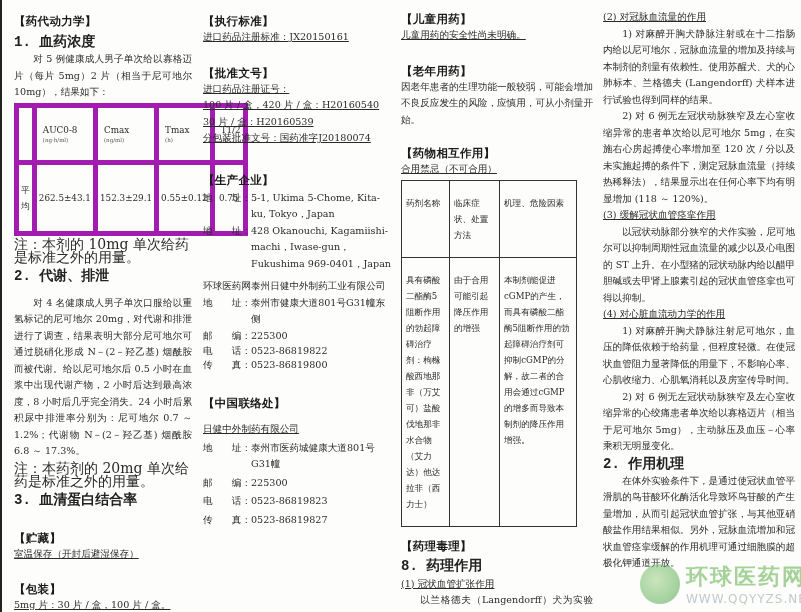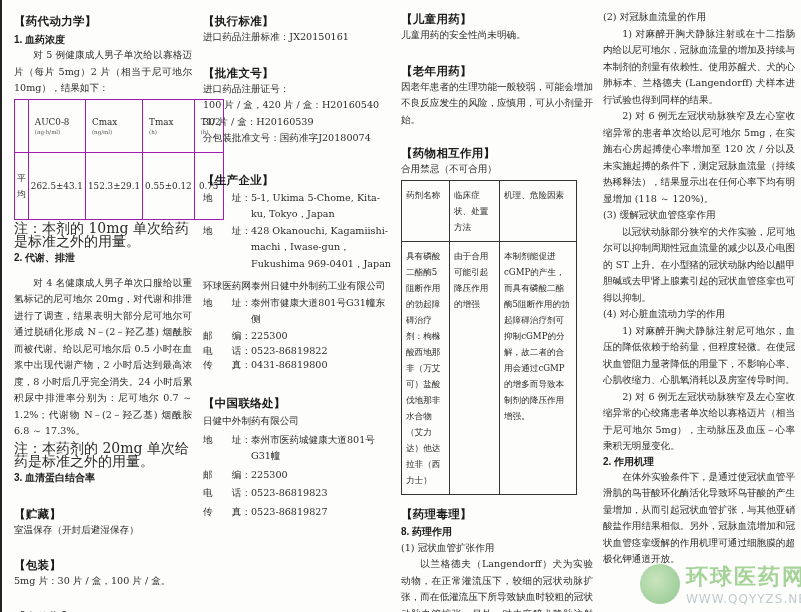--- a/index.html
+++ b/index.html
@@ -5,36 +5,36 @@
   * { box-sizing: border-box; margin: 0; padding: 0; }
   html, body { width: 801px; height: 612px; overflow: hidden; background: #fdfdfb; }
   body { font-family: "DejaVu Serif", "Liberation Serif", serif; color: #2a2a2a; position: relative; }
   .page-border { position: absolute; left: 0; top: 0; width: 2px; height: 612px; background: #222; }
   .col { position: absolute; top: 0; height: 612px; }
   #c1 { left: 14px; width: 178px; }
   #c2 { left: 203px; width: 190px; }
   #c3 { left: 401px; width: 192px; }
   #c4 { left: 603px; width: 192px; }
   .h { font-family: "DejaVu Sans", "Liberation Sans", sans-serif; font-weight: bold; font-size: 11.5px; color: #1a1a1a; letter-spacing: 0.3px; }
-  .sub { font-family: Liberation Sans, sans-serif; font-weight: bold; font-size: 10px; color: #222; }
+  .sub { font-family: Liberation Mono, monospace; font-weight: bold; font-size: 14px; color: #222; }
   .p { font-size: 9.6px; line-height: 16.5px; text-align: justify; }
   .ind { text-indent: 2em; }
   .sm { font-size: 14px; line-height: 13px; }
-  .l { font-size: 9.6px; line-height: 16.5px; white-space: nowrap; }
+  .l { font-size: 9.6px; line-height: 16.5px; white-space: nowrap; text-decoration: underline; }
   .kv { display: flex; font-size: 9.6px; line-height: 16.5px; }
   .kv .k { width: 48px; flex: none; white-space: nowrap; }
   .kv .v { flex: 1; }
   table { border-collapse: collapse; }
   .pk { width: 178px; margin: 2px 0 2px 0; }
-  .pk td { border: 1px solid #a21caf; font-size: 8.8px; text-align: center; padding: 17px 2px; vertical-align: middle; }
+  .pk td { border: 5px solid #a21caf; font-size: 8.8px; text-align: center; padding: 17px 2px; vertical-align: middle; }
   .pk td.hd { text-align: left; padding-left: 6px; height: 40px; }
   .pk .u { display: block; font-size: 5.5px; color: #555; margin-top: 2px; }
   .pk .lbl { width: 22px; line-height: 16px; }
   .ix { width: 176px; margin-top: 2px; }
-  .ix td { border: 1px solid #333; font-size: 8.6px; line-height: 16px; vertical-align: top; padding: 6px 4px; text-align: left; }
+  .ix td { border: 1px solid #333; font-size: 8.6px; line-height: 16px; vertical-align: top; padding: 14px 4px; text-align: left; }
   .gap2 { height: 20px; }
   .wm { position: absolute; left: 640px; top: 562px; display: flex; align-items: center; opacity: 0.55; }
   .wm .globe { width: 40px; height: 40px; border-radius: 50%; background: radial-gradient(circle at 40% 40%, #9fd38a, #3a9a3a); margin-right: 6px; }
   .wm .t1 { font-family: "DejaVu Sans", sans-serif; font-size: 22px; font-weight: bold; color: #5fb04a; letter-spacing: 2px; }
   .wm .t2 { font-family: "DejaVu Sans", sans-serif; font-size: 12px; color: #8fa0a8; letter-spacing: 1px; }
 </style>
 </head>
 <body>
 
 <div class="page-border"></div>
@@ -112,25 +112,25 @@
   <div class="kv">
       <span class="k">邮　　编：</span>
       <span class="v">225300</span>
     </div>
   <div class="kv" style="line-height:14px">
       <span class="k">电　　话：</span>
       <span class="v">0523-86819822</span>
     </div>
   <div class="kv" style="line-height:14px">
       <span class="k">传　　真：</span>
-      <span class="v">0431-86819800</span>
+      <span class="v">0523-86819800</span>
     </div>
   <div style="height:24px"></div>
   <div class="h">【中国联络处】</div>
-  <div class="l" style="margin-top:2px">日健中外制药有限公司</div>
+  <div class="l" style="margin-top:10px">日健中外制药有限公司</div>
   <div class="kv" style="margin-top:2px">
       <span class="k">地　　址：</span>
       <span class="v">泰州市医药城健康大道801号G31幢</span>
     </div>
   <div class="kv" style="margin-top:2px">
       <span class="k">邮　　编：</span>
       <span class="v">225300</span>
     </div>
   <div class="kv" style="margin-top:2px">
       <span class="k">电　　话：</span>

